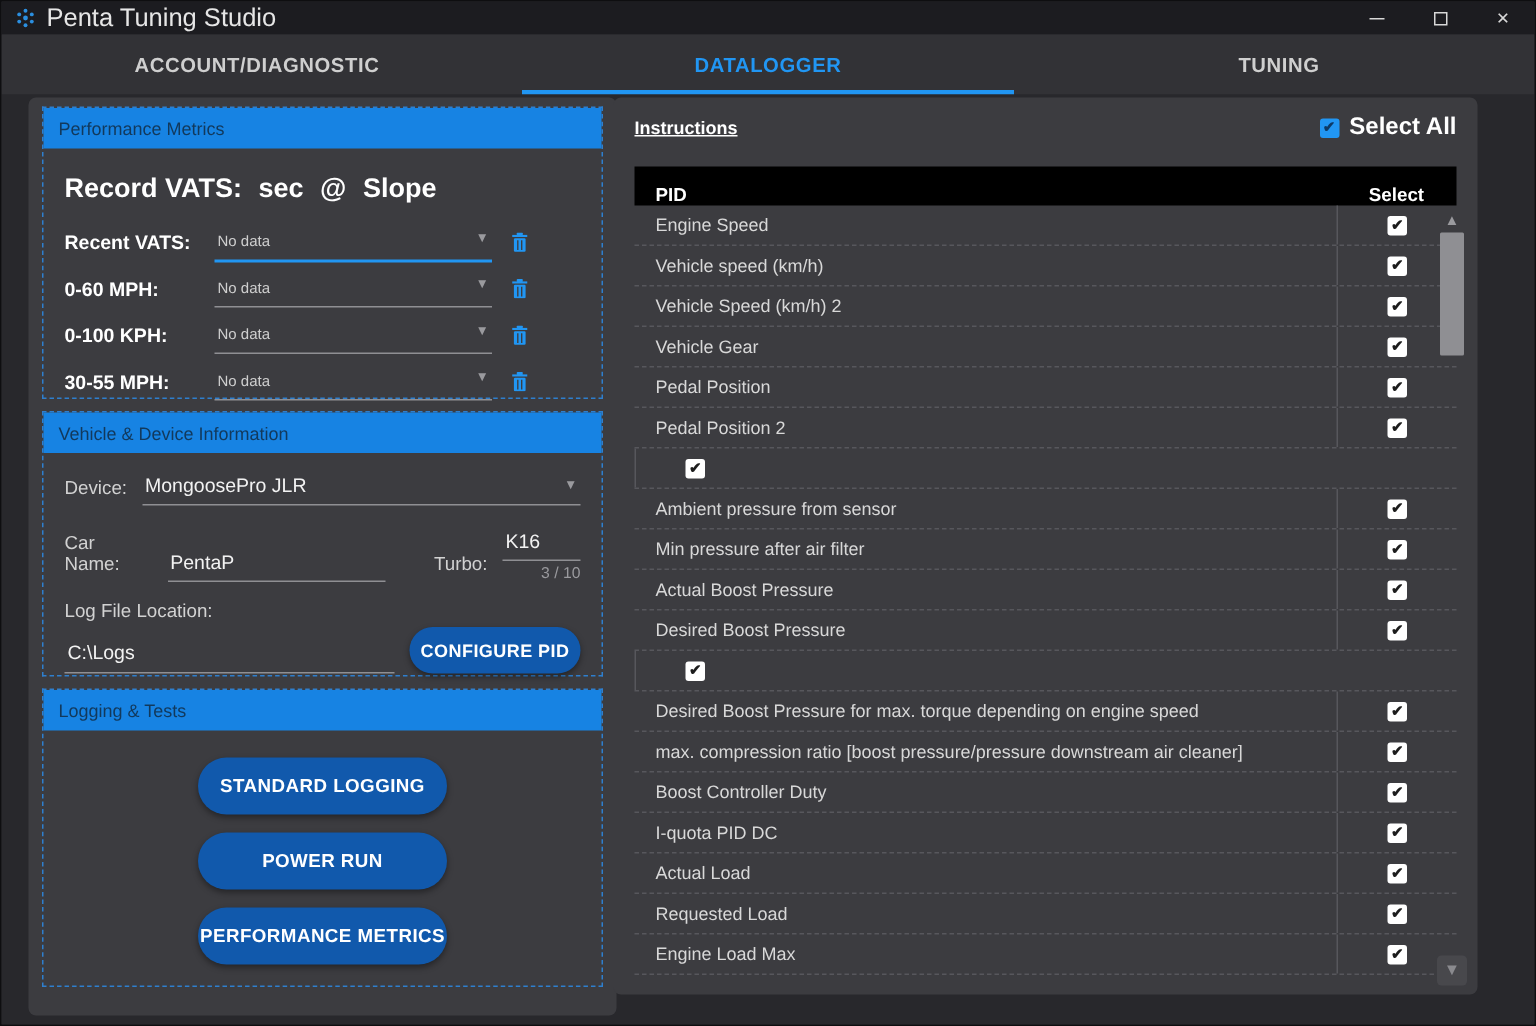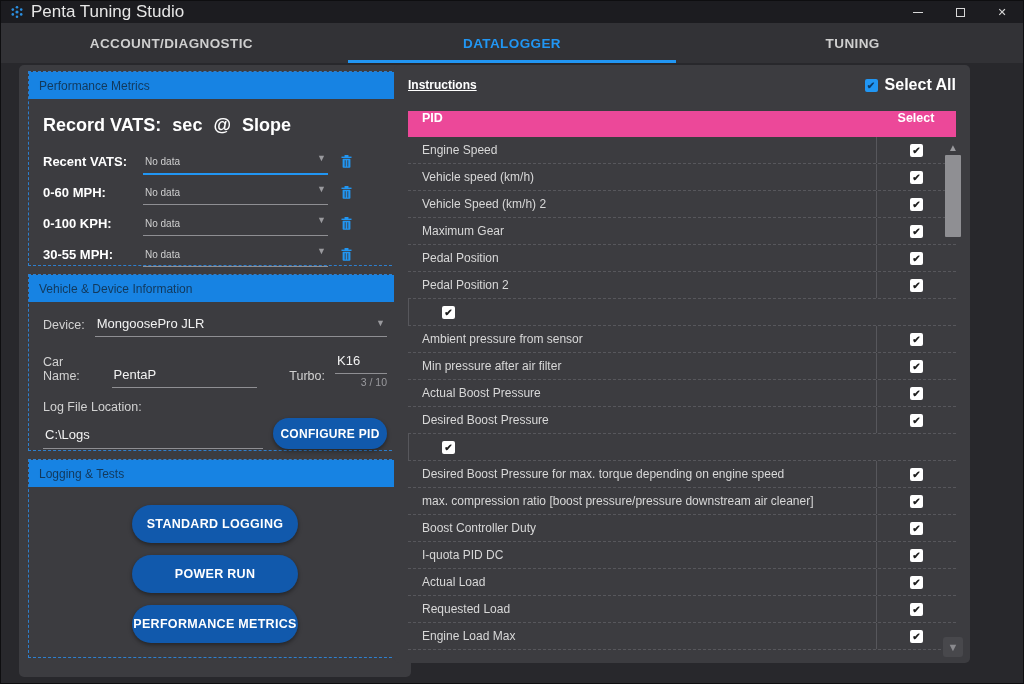--- a/index.html
+++ b/index.html
@@ -20,21 +20,21 @@
   
   .tabbar { height:40px; background:#323236; display:flex; }
   .tab { flex:1; display:flex; align-items:center; justify-content:center;
          color:#cfcfcf; font-size:13.5px; font-weight:bold; letter-spacing:.4px; position:relative; cursor:default; }
   .tab.active { color:#2196F3; }
   .tab.active::after { content:""; position:absolute; left:6px; right:6px; bottom:0; height:3px; background:#2196F3; }
   
   .content { position:absolute; top:62px; left:0; right:0; bottom:0; background:#28282c; }
   .card { background:#3c3c40; border-radius:5px; position:absolute; }
   .left-card  { left:18px;  top:2px; width:392px; height:612px; padding:6px 9px; display:flex; flex-direction:column; gap:8px; }
-  .right-card { left:393px; top:2px; width:576px; height:598px; padding:11px 14px; }
+  .right-card { left:408px; top:2px; width:576px; height:598px; padding:11px 14px; }
   
   .panel { border:1px dashed #2e7fce; background:transparent; display:flex; flex-direction:column; }
   .panel-header { background:#1783E3; color:#12395c; font-size:12px; padding:0 10px; height:27px; display:flex; align-items:center; flex:none; }
   
   .pm-body { padding:16px 14px 0 14px; }
   .record-line { display:flex; gap:11px; color:#fff; font-weight:bold; font-size:18px; margin-bottom:10px; }
   .metric-row { display:flex; align-items:center; height:31px; }
   .metric-label { width:100px; color:#fff; font-weight:bold; font-size:13px; flex:none; }
   .metric-field { width:185px; position:relative; border-bottom:1px solid #8f8f93; padding:2px 18px 4px 2px; flex:none; }
   .metric-field.highlight { border-bottom:2px solid #2196F3; }
@@ -64,21 +64,21 @@
   .right-top { display:flex; align-items:center; }
   .instructions { color:#fff; font-weight:bold; font-size:12px; text-decoration:underline; }
   .select-all { margin-left:auto; display:flex; align-items:center; gap:7px; }
   .select-all-label { color:#fff; font-weight:bold; font-size:16px; }
   .cb { width:13px; height:13px; border-radius:2px; display:flex; align-items:center; justify-content:center; flex:none; }
   .cb-blue { background:#2196F3; }
   .cb-blue .check-glyph { color:#0d3a66; font-size:10px; font-weight:bold; line-height:13px; }
   .cb-white { background:#fff; }
   .cb-white .check-glyph { color:#1c1c1c; font-size:10px; font-weight:bold; line-height:13px; }
   .pid-table { margin-top:17px; width:548px; }
-  .tbl-header { display:flex; background:#ec4899; height:26px; align-items:flex-start; color:#fff; font-weight:bold; font-size:12.5px; }
+  .tbl-header { display:flex; background:#000000; height:26px; align-items:flex-end; color:#fff; font-weight:bold; font-size:12.5px; }
   .col-pid { flex:1; padding-left:14px; }
   .col-select { width:80px; text-align:center; flex:none; }
   .tbl-row { display:flex; align-items:center; height:27px; border-bottom:1px dashed #57575c; color:#d8d8d8; font-size:12px; }
   .tbl-row .col-select { border-left:1px solid #57575c; height:100%; display:flex; align-items:center; justify-content:center; }
   
   .vscroll { position:absolute; right:9px; top:77px; width:16px; height:470px; }
   .scroll-up-arrow { color:#9a9a9e; font-size:10px; text-align:center; display:block; }
   .scroll-thumb { margin-top:2px; width:16px; height:82px; background:#8f8f93; border-radius:1px; }
   .scroll-down-btn { position:absolute; right:7px; bottom:6px; width:20px; height:20px; background:#48484c;
                      border-radius:3px; display:flex; align-items:center; justify-content:center;
@@ -288,21 +288,21 @@
   <div class="tbl-row">
     <span class="col-pid">Vehicle Speed (km/h) 2</span>
     <span class="col-select">
       <span class="cb cb-white">
         <span class="check-glyph">✔</span>
       </span>
     </span>
   </div>
 
   <div class="tbl-row">
-    <span class="col-pid">Maximum Gear</span>
+    <span class="col-pid">Vehicle Gear</span>
     <span class="col-select">
       <span class="cb cb-white">
         <span class="check-glyph">✔</span>
       </span>
     </span>
   </div>
 
   <div class="tbl-row">
     <span class="col-pid">Pedal Position</span>
     <span class="col-select">

